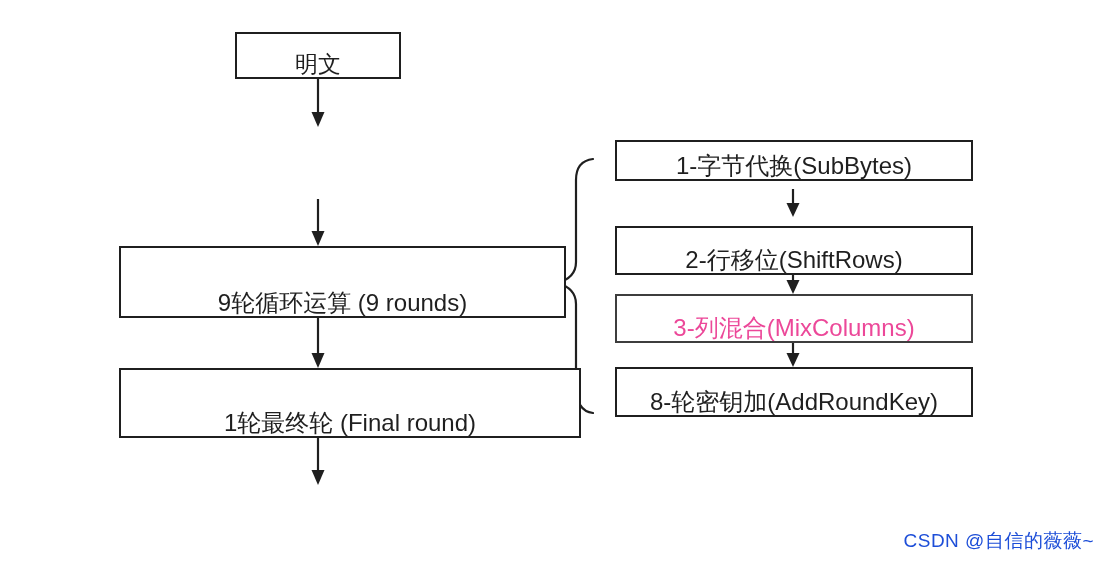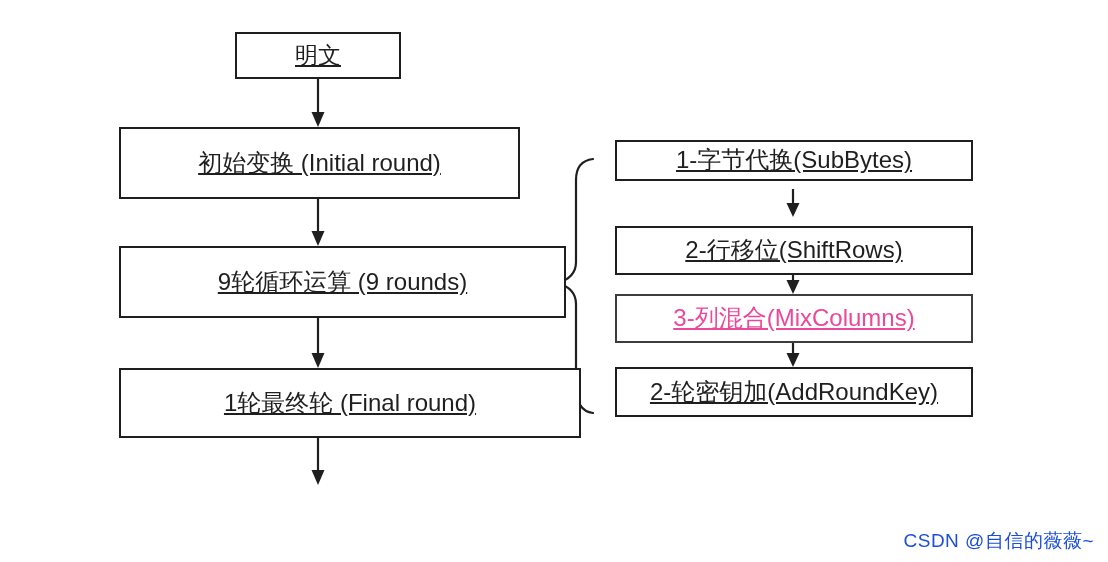--- a/index.html
+++ b/index.html
@@ -11,27 +11,26 @@
     font-family: "Liberation Sans", "DejaVu Sans", sans-serif;
     overflow: hidden;
   }
   .box {
     position: absolute;
     box-sizing: border-box;
     border: 2px solid #1f1f1f;
     background: #ffffff;
     color: #1f1f1f;
     display: flex;
-    align-items: center;
+    align-items: flex-end;
     justify-content: center;
     font-size: 24px;
     line-height: 1.1;
     white-space: nowrap;
     text-align: center;
-    text-decoration: underline;
   }
   
   #box-plaintext  { left: 235px; top: 32px;  width: 166px; height: 47px; font-size: 23px; }
   #box-initial    { left: 119px; top: 127px; width: 401px; height: 72px; }
   #box-rounds     { left: 119px; top: 246px; width: 447px; height: 72px; }
   #box-final      { left: 119px; top: 368px; width: 462px; height: 70px; }
   #box-ciphertext { left: 236px; top: 485px; width: 164px; height: 49px; font-size: 23px; }
   
   #box-subbytes    { left: 615px; top: 140px; width: 358px; height: 41px; }
   #box-shiftrows   { left: 615px; top: 226px; width: 358px; height: 49px; }
@@ -98,38 +97,35 @@
              L 576 262
              Q 576 278 557 283
              Q 576 288 576 304
              L 576 386
              Q 576 411 593 413" fill="none" stroke="#1f1f1f" stroke-width="2.2" stroke-linecap="round"></path>
   </svg>
 
   <div class="box" id="box-plaintext">
     <span>明文</span>
   </div>
-  <div class="box" id="box-initial">
-    <span>初始变换 (Initial round)</span>
-  </div>
   <div class="box" id="box-rounds">
     <span>9轮循环运算 (9 rounds)</span>
   </div>
   <div class="box" id="box-final">
     <span>1轮最终轮 (Final round)</span>
   </div>
 
   <div class="box" id="box-subbytes">
     <span>1-字节代换(SubBytes)</span>
   </div>
   <div class="box" id="box-shiftrows">
     <span>2-行移位(ShiftRows)</span>
   </div>
   <div class="box muted" id="box-mixcolumns">
     <span>3-列混合(MixColumns)</span>
   </div>
   <div class="box" id="box-addroundkey">
-    <span>2-轮密钥加(AddRoundKey)</span>
+    <span>8-轮密钥加(AddRoundKey)</span>
   </div>
 
   <div class="watermark">CSDN @自信的薇薇~</div>
 
 </div>
 
 </body></html>

